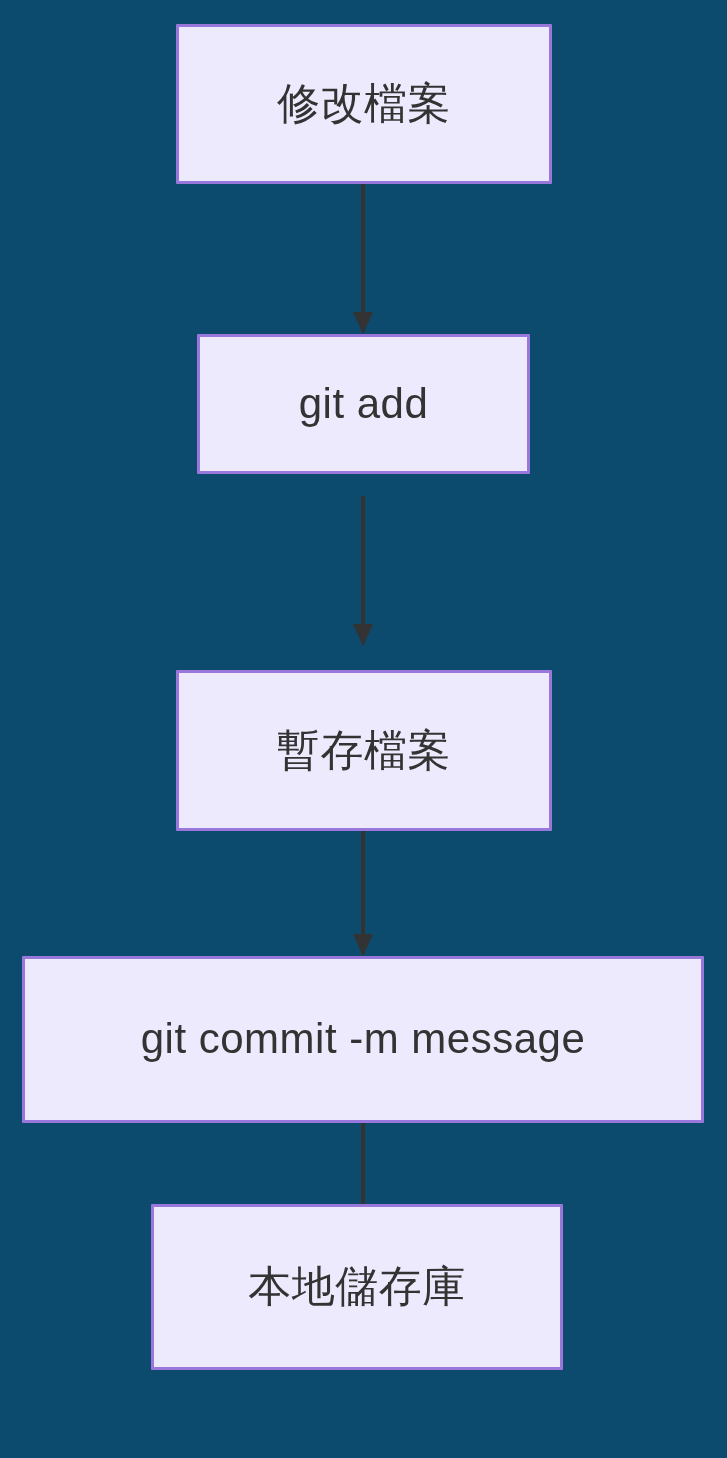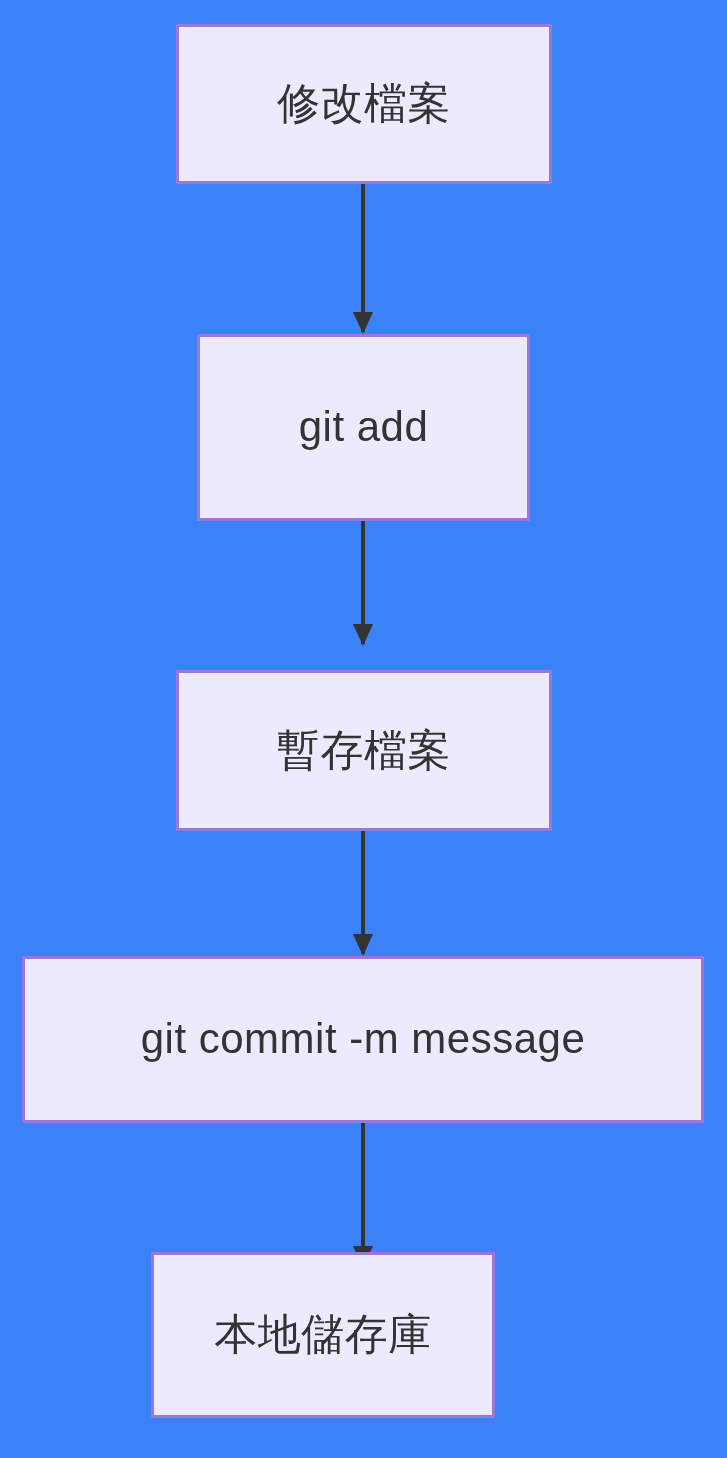--- a/index.html
+++ b/index.html
@@ -7,21 +7,21 @@
     padding: 0;
     background: #ffffff;
   }
   body {
     font-family: "Liberation Sans", "DejaVu Sans", sans-serif;
   }
   #flowchart {
     position: relative;
     width: 727px;
     height: 1458px;
-    background: #3b82f6;
+    background: #0c4a6e;
     overflow: hidden;
   }
   .edge-layer {
     position: absolute;
     left: 0;
     top: 0;
     width: 727px;
     height: 1458px;
     pointer-events: none;
   }
@@ -42,24 +42,24 @@
     line-height: 1.1;
     font-weight: 400;
     letter-spacing: 0.5px;
     white-space: nowrap;
   }
   .node-label.latin {
     font-size: 42px;
   }
   
   #node-0 { left: 176px; top: 24px;   width: 376px; height: 160px; }
-  #node-1 { left: 197px; top: 334px;  width: 333px; height: 187px; }
+  #node-1 { left: 197px; top: 334px;  width: 333px; height: 140px; }
   #node-2 { left: 176px; top: 646px;  width: 376px; height: 161px; margin-top: 24px; }
   #node-3 { left: 22px;  top: 956px;  width: 682px; height: 167px; justify-content: center; }
-  #node-4 { left: 151px; top: 1252px; width: 344px; height: 166px; }
+  #node-4 { left: 151px; top: 1204px; width: 412px; height: 166px; }
 </style>
 </head>
 <body>
 
 <div id="flowchart">
 
   <svg class="edge-layer" viewBox="0 0 727 1458" width="727" height="1458" xmlns="http://www.w3.org/2000/svg">
     <defs>
       <marker id="arrowhead" markerWidth="10" markerHeight="8" refX="9.4" refY="4" orient="auto" markerUnits="userSpaceOnUse" viewBox="0 0 10 8">
         <path d="M0,0 L10,4 L0,8 z" fill="#333333"></path>

